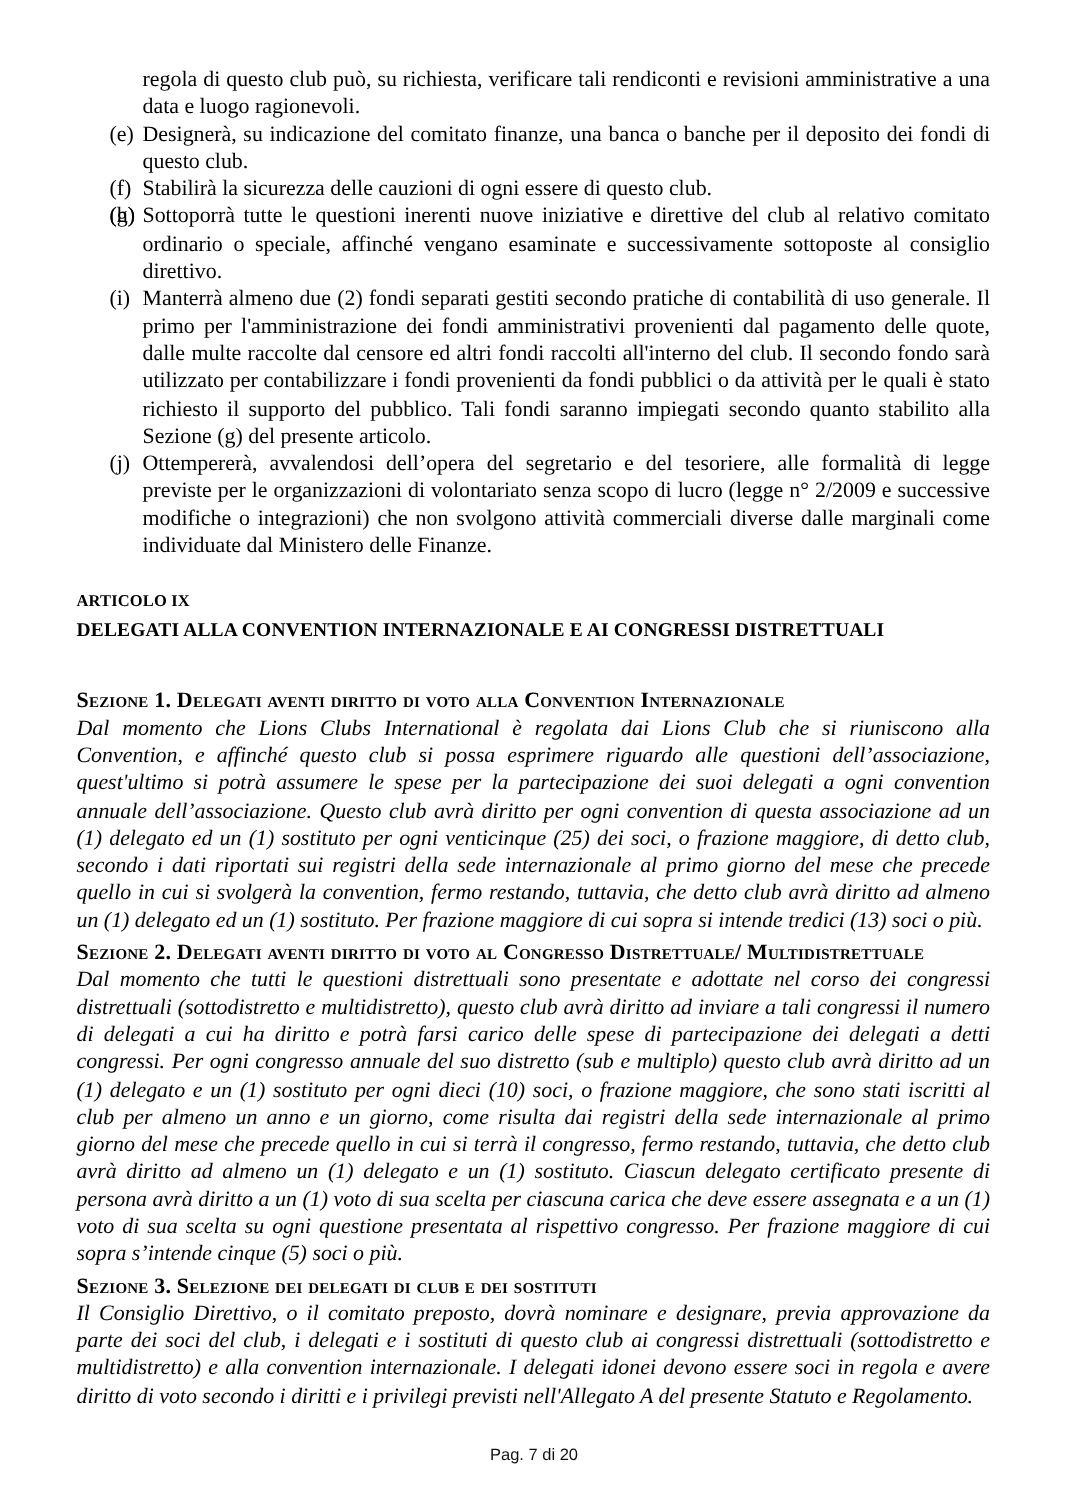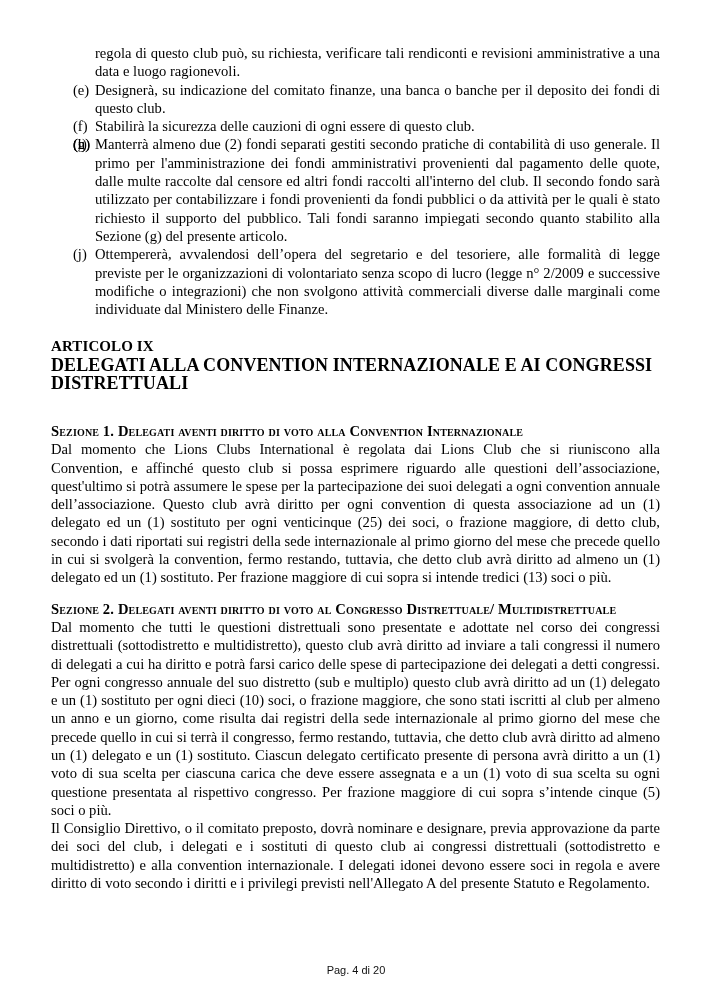--- a/index.html
+++ b/index.html
@@ -64,52 +64,53 @@
     text-justify: inter-word;
     margin: 0;
     padding-left: 44px;
   }
 
   
   .article-block {
     margin-top: 19px;
   }
   .article-number {
-    font-size: 15px;
+    font-size: 11px;
     line-height: 18.5px;
     font-weight: bold;
     letter-spacing: 0.1px;
   }
   .article-title {
-    font-size: 18px;
+    font-size: 13px;
     line-height: 18.5px;
     font-weight: bold;
     letter-spacing: 0.1px;
   }
 
   
   .section-heading {
     font-size: 14.6px;
     line-height: 18.3px;
     font-weight: bold;
     font-variant: small-caps;
     letter-spacing: 0.15px;
-    margin-top: 13px;
+    margin-top: 3px;
   }
   .section-heading.first {
     margin-top: 29px;
   }
 
   .body-paragraph {
     font-size: 14.6px;
     line-height: 18.3px;
     text-align: justify;
     text-justify: inter-word;
     margin: 0;
     hyphens: none;
+    font-style: italic;
   }
 
   
   .page-footer {
     position: absolute;
     left: 0;
     bottom: 31px;
     width: 712px;
     text-align: center;
     font-family: "Liberation Sans", "DejaVu Sans", sans-serif;
@@ -137,20 +138,21 @@
         <span class="list-marker">(f)</span>
         <span>Stabilirà la sicurezza delle cauzioni di ogni essere di questo club.</span>
       </div>
 
       <div class="list-item">
         <span class="list-marker">(g)</span>
       </div>
 
       <div class="list-item">
         <span class="list-marker">(h)</span>
+        <span>Sottoporrà tutte le questioni inerenti nuove iniziative e direttive del club al relativo comitato ordinario o speciale, affinché vengano esaminate e successivamente sottoposte al consiglio direttivo.</span>
       </div>
 
       <div class="list-item">
         <span class="list-marker">(i)</span>
         <span>Manterrà almeno due (2) fondi separati gestiti secondo pratiche di contabilità di uso generale. Il primo per l'amministrazione dei fondi amministrativi provenienti dal pagamento delle quote, dalle multe raccolte dal censore ed altri fondi raccolti all'interno del club. Il secondo fondo sarà utilizzato per contabilizzare i fondi provenienti da fondi pubblici o da attività per le quali è stato richiesto il supporto del pubblico. Tali fondi saranno impiegati secondo quanto stabilito alla Sezione (g) del presente articolo.</span>
       </div>
 
       <div class="list-item">
         <span class="list-marker">(j)</span>
         <span>Ottempererà, avvalendosi dell’opera del segretario e del tesoriere, alle formalità di legge previste per le organizzazioni di volontariato senza scopo di lucro (legge n° 2/2009 e successive modifiche o integrazioni) che non svolgono attività commerciali diverse dalle marginali come individuate dal Ministero delle Finanze.</span>
@@ -162,18 +164,19 @@
       <div class="article-number">ARTICOLO IX</div>
       <div class="article-title">DELEGATI ALLA CONVENTION INTERNAZIONALE E AI CONGRESSI DISTRETTUALI</div>
     </div>
 
     <div class="section-heading first">Sezione 1. Delegati aventi diritto di voto alla Convention Internazionale</div>
     <p class="body-paragraph">Dal momento che Lions Clubs International è regolata dai Lions Club che si riuniscono alla Convention, e affinché questo club si possa esprimere riguardo alle questioni dell’associazione, quest'ultimo si potrà assumere le spese per la partecipazione dei suoi delegati a ogni convention annuale dell’associazione. Questo club avrà diritto per ogni convention di questa associazione ad un (1) delegato ed un (1) sostituto per ogni venticinque (25) dei soci, o frazione maggiore, di detto club, secondo i dati riportati sui registri della sede internazionale al primo giorno del mese che precede quello in cui si svolgerà la convention, fermo restando, tuttavia, che detto club avrà diritto ad almeno un (1) delegato ed un (1) sostituto. Per frazione maggiore di cui sopra si intende tredici (13) soci o più.</p>
 
     <div class="section-heading">Sezione 2. Delegati aventi diritto di voto al Congresso Distrettuale/ Multidistrettuale</div>
     <p class="body-paragraph">Dal momento che tutti le questioni distrettuali sono presentate e adottate nel corso dei congressi distrettuali (sottodistretto e multidistretto), questo club avrà diritto ad inviare a tali congressi il numero di delegati a cui ha diritto e potrà farsi carico delle spese di partecipazione dei delegati a detti congressi. Per ogni congresso annuale del suo distretto (sub e multiplo) questo club avrà diritto ad un (1) delegato e un (1) sostituto per ogni dieci (10) soci, o frazione maggiore, che sono stati iscritti al club per almeno un anno e un giorno, come risulta dai registri della sede internazionale al primo giorno del mese che precede quello in cui si terrà il congresso, fermo restando, tuttavia, che detto club avrà diritto ad almeno un (1) delegato e un (1) sostituto. Ciascun delegato certificato presente di persona avrà diritto a un (1) voto di sua scelta per ciascuna carica che deve essere assegnata e a un (1) voto di sua scelta su ogni questione presentata al rispettivo congresso. Per frazione maggiore di cui sopra s’intende cinque (5) soci o più.</p>
 
+    <div class="section-heading">Sezione 3. Selezione dei delegati di club e dei sostituti</div>
     <p class="body-paragraph">Il Consiglio Direttivo, o il comitato preposto, dovrà nominare e designare, previa approvazione da parte dei soci del club, i delegati e i sostituti di questo club ai congressi distrettuali (sottodistretto e multidistretto) e alla convention internazionale. I delegati idonei devono essere soci in regola e avere diritto di voto secondo i diritti e i privilegi previsti nell'Allegato A del presente Statuto e Regolamento.</p>
 
   </div>
 
-  <div class="page-footer">Pag. 4 di 20</div>
+  <div class="page-footer">Pag. 7 di 20</div>
 </div>
 
 </body></html>

